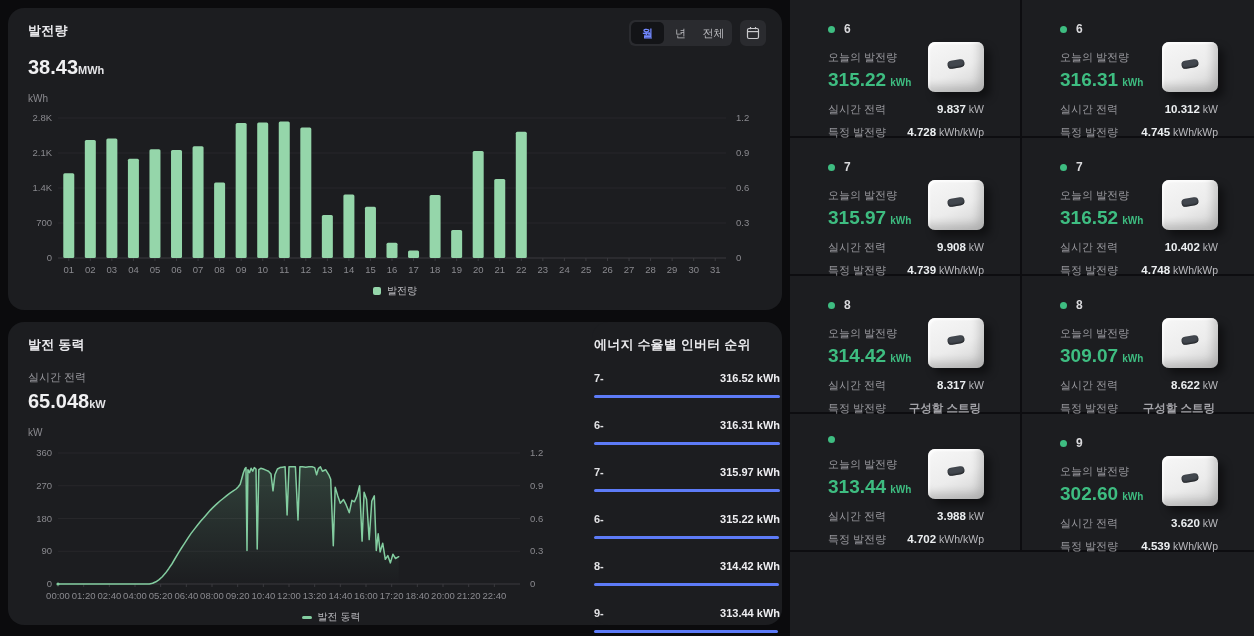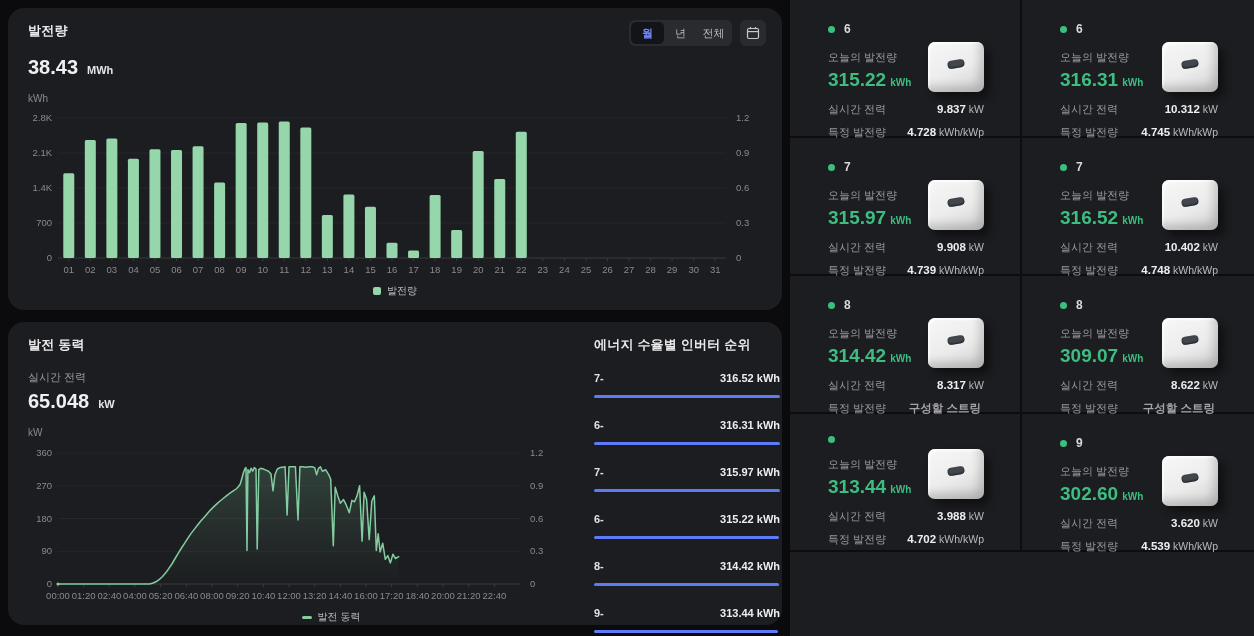--- a/index.html
+++ b/index.html
@@ -10,21 +10,21 @@
   .card { position:absolute; background:#1c1d20; border-radius:16px; padding:14px 20px; }
   .card-gen  { left:8px;  top:8px;   width:774px; height:302px; }
   .card-pow  { left:8px;  top:322px; width:646px; height:303px; }
   .card-rank { left:592px;top:322px; width:190px; height:303px; padding:14px 2px; }
 
   .card-title { font-size:13px; font-weight:700; color:#e9e9ec; letter-spacing:.2px; }
 
   .metric { margin-top:16px; }
   .metric-label { font-size:11px; color:#97979c; }
   .metric-value { margin-top:5px; font-size:20px; font-weight:700; color:#f0f0f2; }
-  .metric-unit { font-size:11px; font-weight:700; margin-left:9px; color:#e4e4e7; }
+  .metric-unit { font-size:11px; font-weight:700; margin-left:0; color:#e4e4e7; }
 
   .axis-unit { margin-top:14px; font-size:10px; color:#8a8a8f; }
 
   svg.chart { display:block; margin-top:2px; }
   svg .tick { font-family:"Liberation Sans",sans-serif; font-size:9.5px; fill:#8a8a8f; }
 
   .legend { display:flex; align-items:center; justify-content:center; gap:6px; margin-top:6px;
             font-size:10px; color:#b9b9bd; }
   .lg-sq   { width:8px; height:8px; border-radius:2px; background:#95d6aa; display:inline-block; }
   .lg-dash { width:10px; height:3px; border-radius:2px; background:#83cda0; display:inline-block; }

